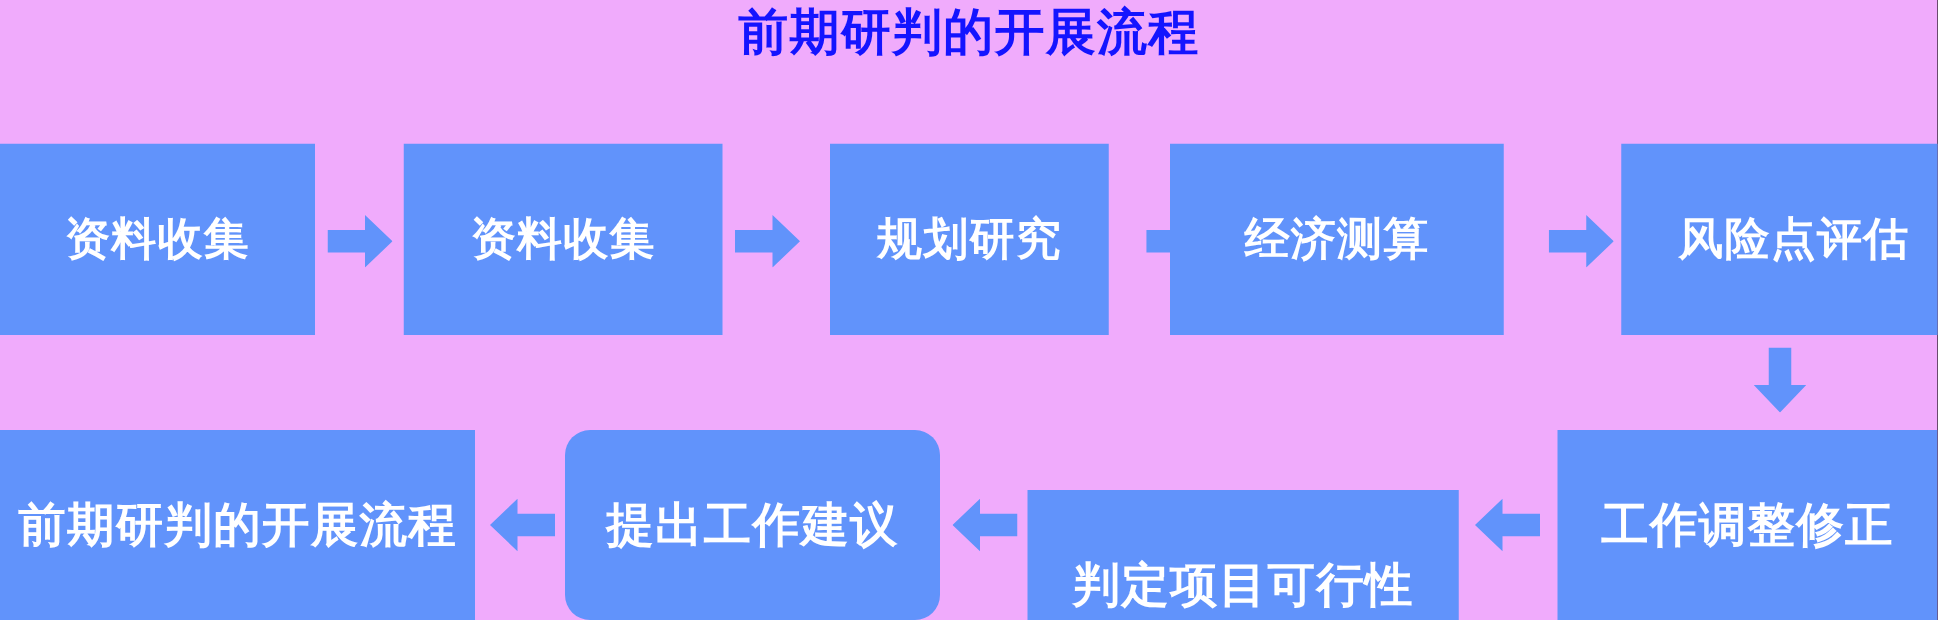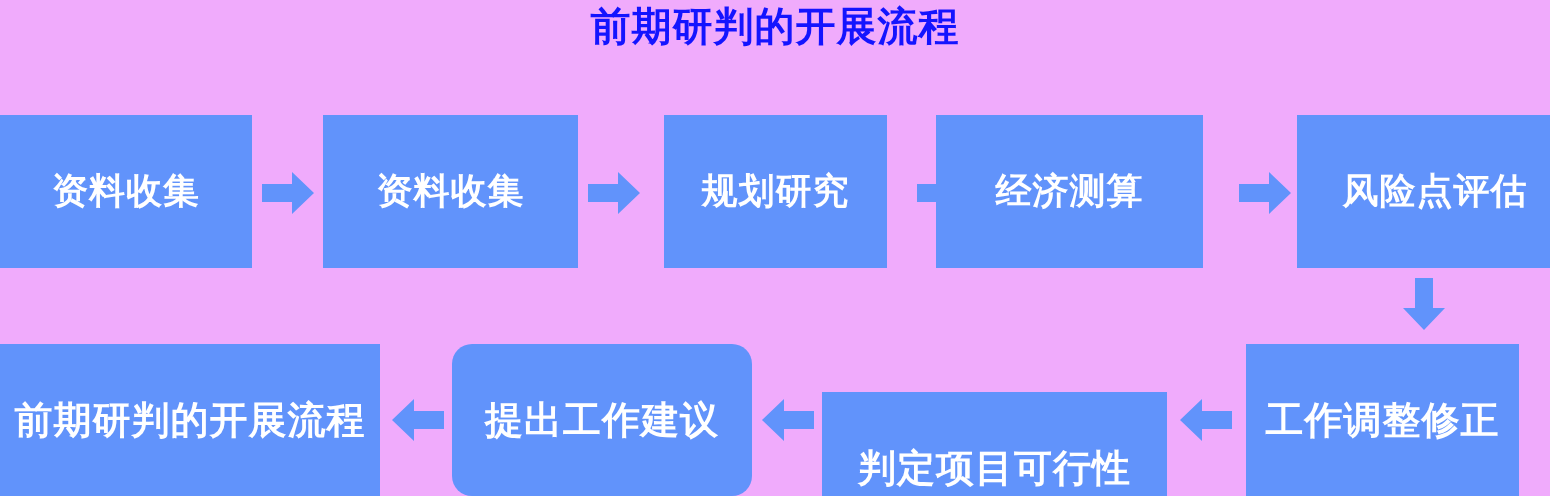--- a/index.html
+++ b/index.html
@@ -139,17 +139,17 @@
   <div class="node big" style="left:822px; top:344px; width:345px; height:152px;margin-top:48px;">
     <span>判定项目可行性</span>
   </div>
 
   <div class="arrow" style="left:1180px; top:399px; width:52px; height:42px;">
     <svg width="52" height="42" viewBox="0 0 52 42">
       <polygon points="52,12 22,12 22,0 0,21 22,42 22,30 52,30" fill="#6193fb"></polygon>
     </svg>
   </div>
 
-  <div class="node big" style="left:1246px; top:344px; width:273px; height:152px;">
+  <div class="node big" style="left:1246px; top:344px; width:304px; height:152px;">
     <span>工作调整修正</span>
   </div>
 
 </div>
 
 </body></html>

